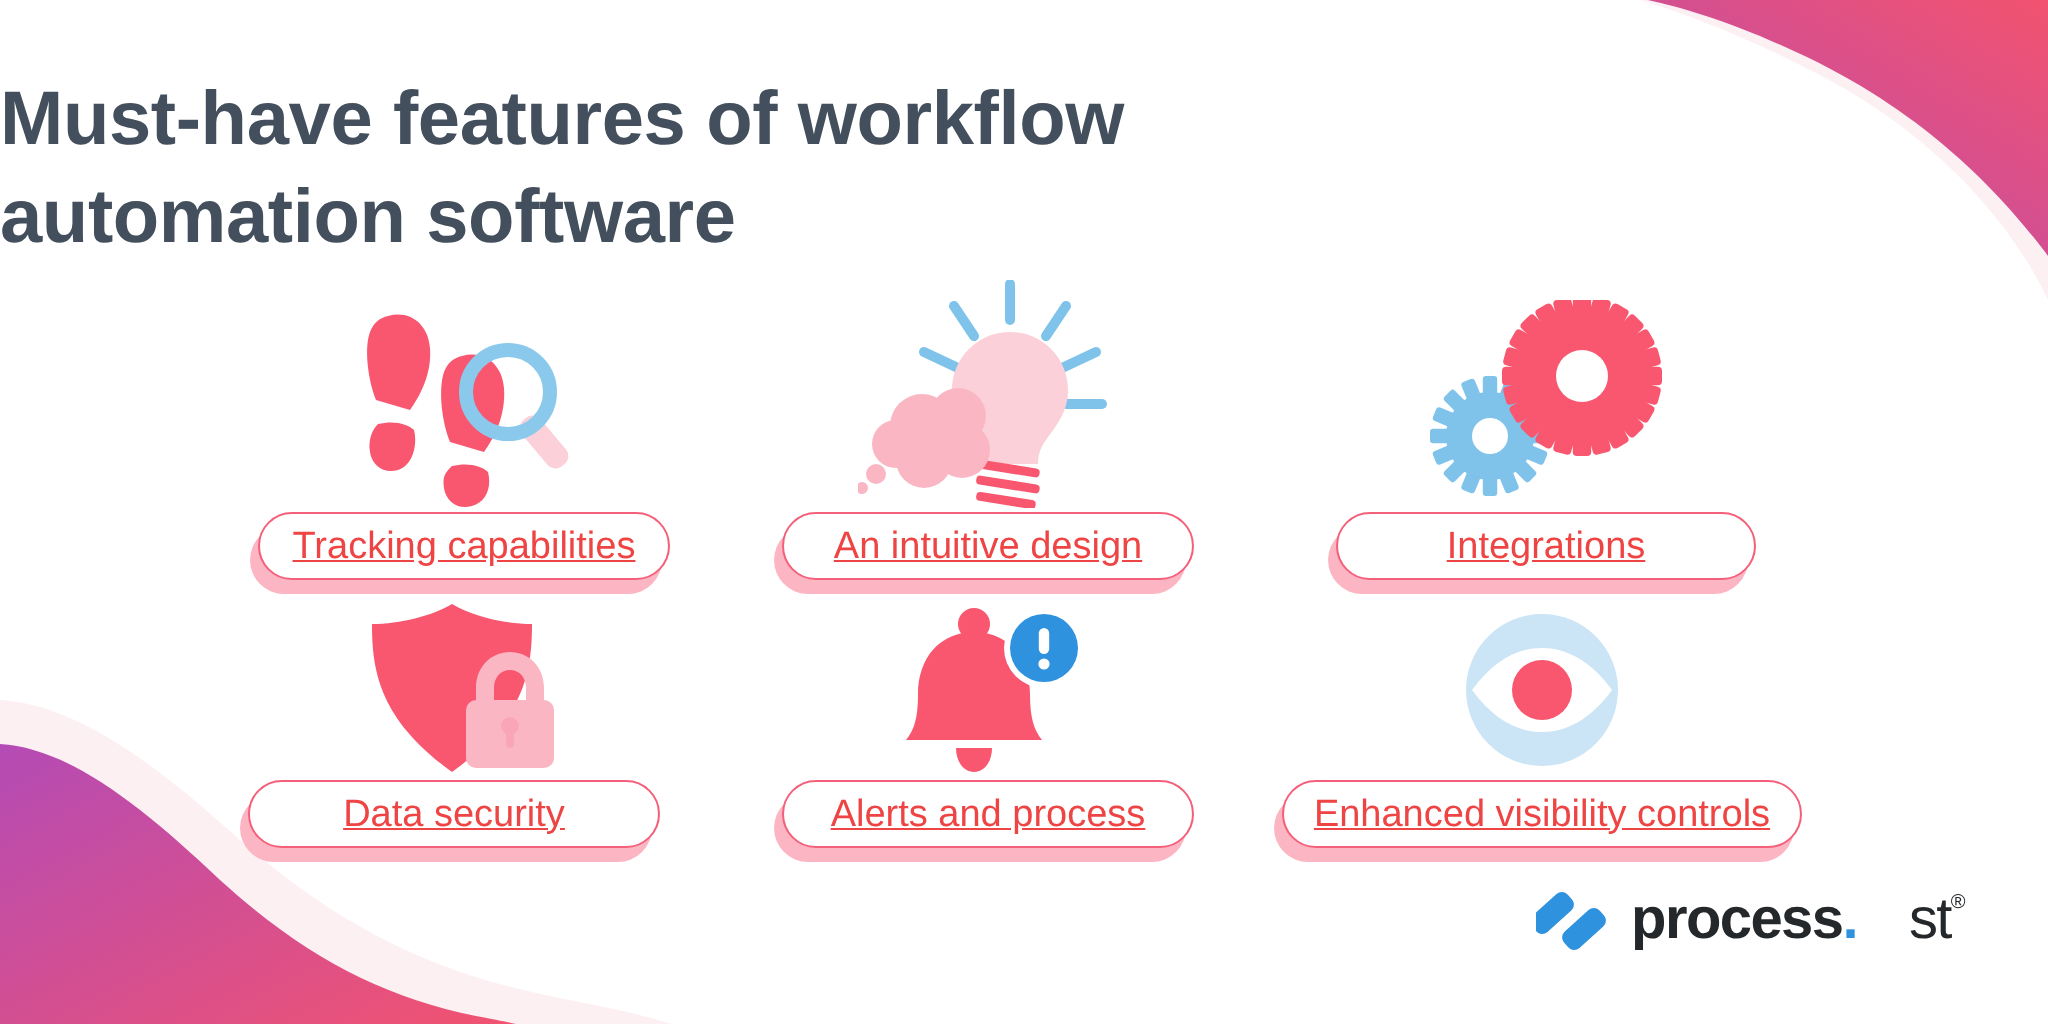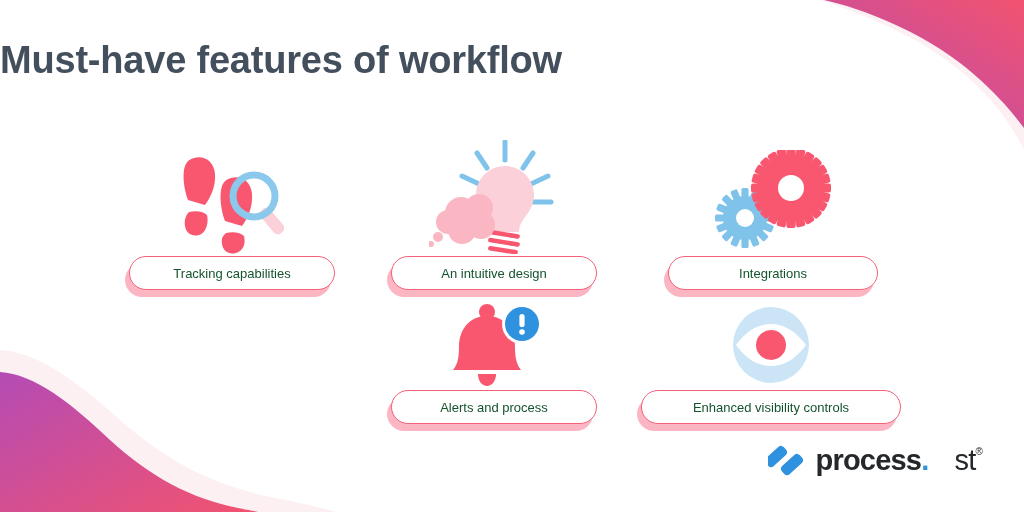--- a/index.html
+++ b/index.html
@@ -49,29 +49,30 @@
     justify-content: center;
   }
   .pill {
     position: absolute;
     left: 50%;
     transform: translateX(-50%);
     box-sizing: border-box;
     background: #ffffff;
     border: 1.6px solid #F4607A;
     border-radius: 40px;
-    color: #14532d;
-    font-size: 13px;
+    color: #ef4444;
+    font-size: 19px;
     line-height: 1;
     display: flex;
     align-items: center;
     justify-content: center;
     height: 34px;
     white-space: nowrap;
     box-shadow: -4px 7px 0 0 #FCB6C3;
+    text-decoration: underline;
   }
   #logo {
     position: absolute;
     right: 42px;
     bottom: 34px;
     display: flex;
     gap: 12px;
   }
   #logo-word {
     display: flex;
@@ -106,20 +107,21 @@
 
     <path d="M1024,0 L1024,128 C1006,104 968,58 898,26 C866,11 842,4 824,0 Z" fill="url(#gradTR)"></path>
 
     <path d="M0,350 C38,352 78,382 120,420 C168,462 215,486 275,498 C300,503 320,507 336,512 L0,512 Z" fill="#FDF0F3"></path>
 
     <path d="M0,372 C34,374 70,402 110,440 C152,478 190,498 238,508 C248,510 254,511 258,512 L0,512 Z" fill="url(#gradBL)"></path>
   </svg>
 
   <div id="title">
     <div>Must-have features of workflow</div>
+    <div>automation software</div>
   </div>
 
   <div class="cell" style="left:96px; top:150px; width:272px; height:140px;">
     <div class="icon-box" style="height:104px;">
       <svg width="128" height="104" viewBox="0 0 128 104" xmlns="http://www.w3.org/2000/svg">
 
         <path d="M26,8 C37,5 46,12 47,24 C48,37 42,48 37,55 L20,50 C16,40 14,24 17,16 C19,11 22,9 26,8 Z" fill="#F9576F"></path>
         <path d="M21,62 C29,60 36,62 39,65 C41,73 38,83 31,85 C24,87 18,83 17,76 C16,70 18,65 21,62 Z" fill="#F9576F"></path>
 
         <path d="M63,28 C74,25 83,32 84,44 C85,58 79,69 74,76 L57,71 C53,61 51,45 54,36 C56,31 59,29 63,28 Z" fill="#F9576F"></path>
@@ -229,20 +231,37 @@
           <circle cx="9" cy="97" r="5"></circle>
           <circle cx="2" cy="104" r="3"></circle>
         </g>
       </svg>
     </div>
     <div class="pill" style="top:116px; width:206px;">
       <span>An intuitive design</span>
     </div>
   </div>
 
+  <div class="cell" style="left:96px; top:302px; width:262px; height:122px;">
+    <div class="icon-box" style="height:86px;">
+      <svg width="106" height="86" viewBox="0 0 106 86" xmlns="http://www.w3.org/2000/svg">
+
+        <path d="M12,10 C26,10 42,6 52,0 C62,6 78,10 92,10 C92,34 88,58 52,84 C16,58 12,34 12,10 Z" fill="#F9576F"></path>
+
+        <path d="M64,42 C64,31 72,24 81,24 C90,24 98,31 98,42 L98,50 L89,50 L89,42 C89,37 86,33 81,33 C76,33 73,37 73,42 L73,50 L64,50 Z" fill="#FBB6C4"></path>
+
+        <rect x="59" y="48" width="44" height="34" rx="5" fill="#FBB6C4"></rect>
+        <circle cx="81" cy="61" r="4.5" fill="#F9A7B8"></circle>
+        <rect x="79" y="61" width="4" height="11" rx="2" fill="#F9A7B8"></rect>
+      </svg>
+    </div>
+    <div class="pill" style="top:88px; width:206px;">
+      <span>Data security</span>
+    </div>
+  </div>
 
   <div class="cell" style="left:366px; top:302px; width:256px; height:122px;">
     <div class="icon-box" style="height:86px;">
       <svg width="102" height="86" viewBox="0 0 102 86" xmlns="http://www.w3.org/2000/svg">
 
         <circle cx="44" cy="10" r="8" fill="#F9576F"></circle>
 
         <path d="M44,14 C61,14 72,27 72,45 C72,57 74,63 78,68 L10,68 C14,63 16,57 16,45 C16,27 27,14 44,14 Z" fill="#F9576F"></path>
 
         <path d="M35,72 C35,79 39,84 44,84 C49,84 53,79 53,72 Z" fill="#F9576F"></path>

